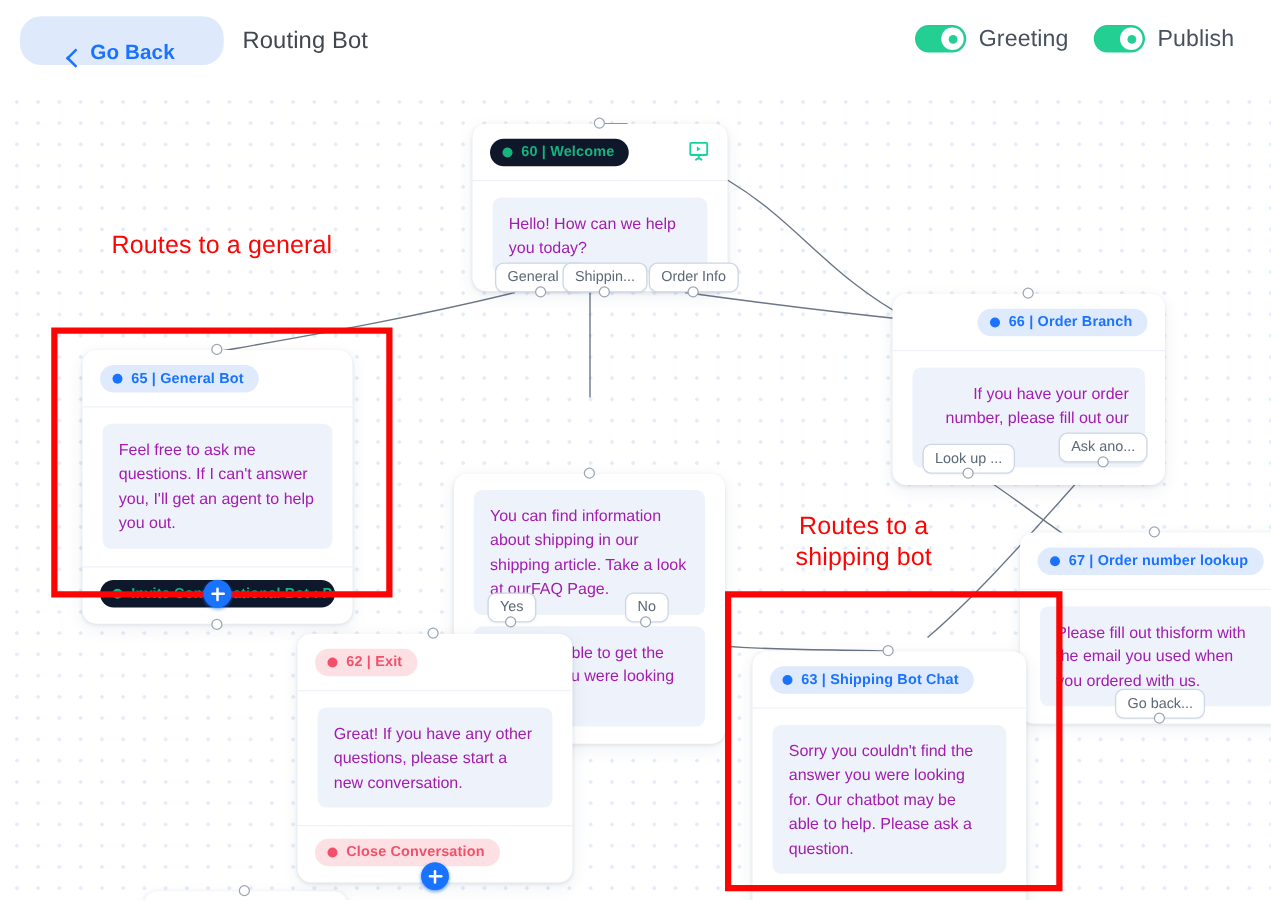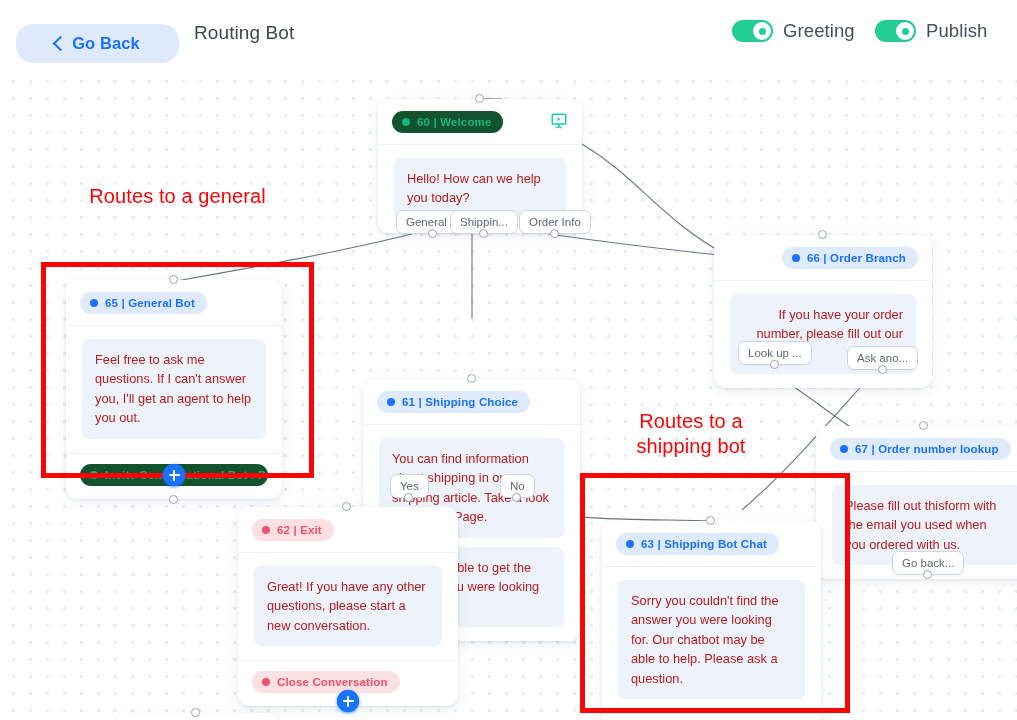--- a/index.html
+++ b/index.html
@@ -10,23 +10,23 @@
     background: #ffffff;
   }
   #app { position: relative; width: 1017px; height: 720px; overflow: hidden; background:#fff; }
 
   
   #topbar {
     position: absolute; left:0; top:0; width:1017px; height:69px;
     background:#ffffff; z-index: 60;
   }
   #go-back {
-    position:absolute; left:16px; top:24px; width:163px; height:39px;
+    position:absolute; left:16px; top:13px; width:163px; height:39px;
     background:#deeafc; border:none; border-radius:17px;
-    display:flex; align-items:center; justify-content:center; gap:6px;
+    display:flex; align-items:flex-end; justify-content:center; gap:6px;
     cursor:pointer;
   }
   #go-back .chev { display:block; width:11px; height:11px;
     border-left:2.6px solid #1a73ff; border-bottom:2.6px solid #1a73ff;
     transform: rotate(45deg); margin-top:0px; }
   #go-back .lbl { color:#1a73ff; font-size:16.5px; font-weight:600; letter-spacing:0.1px;}
   #page-title {
     position:absolute; left:194px; top:22px;
     font-size:19px; color:#41474f; font-weight:400; letter-spacing:0.1px;
   }
@@ -69,30 +69,30 @@
   .node-body { padding:13px 16px 14px 16px; }
   .node-foot { padding:10px 14px 13px 14px; border-top:1px solid #eef2f8; }
 
   .badge {
     display:inline-flex; align-items:center; gap:7px;
     border-radius:13px; padding:5px 12px 5px 10px;
     font-size:11.5px; font-weight:700; letter-spacing:0.15px;
     white-space:nowrap; max-width:100%; overflow:hidden;
   }
   .badge .dot { width:8px; height:8px; border-radius:50%; flex:none; }
-  .badge.green { background:#14532d; color:#16b47f; }
+  .badge.green { background:#0f172a; color:#16b47f; }
   .badge.green .dot { background:#16b47f; }
   .badge.blue  { background:#dfeafd; color:#1a73ff; }
   .badge.blue .dot  { background:#1a73ff; }
   .badge.red   { background:#fde0e4; color:#f2506a; }
   .badge.red .dot   { background:#f2506a; }
 
   .bubble {
     background:#eef3fb; border-radius:7px; padding:11px 13px;
-    color:#b91c1c; font-size:12.8px; line-height:1.52;
+    color:#a21caf; font-size:12.8px; line-height:1.52;
     margin-bottom:9px;
   }
   .bubble:last-child { margin-bottom:0; }
 
   .node-icon { position:absolute; right:14px; top:13px; width:18px; height:18px; }
 
   
   .handle {
     position:absolute; width:9px; height:9px; border-radius:50%;
     background:#ffffff; border:1.4px solid #9aa5b4; z-index:14;
@@ -249,26 +249,20 @@
           <span class="dot"></span>
           <span>Invite Conversational Bot : Primary G...</span>
         </span>
       </div>
       <span class="handle bot" style="left:103px;"></span>
     </div>
     <div class="plus-btn" style="left:163px; top:395px;"></div>
 
     <div class="node" id="n-shipchoice" style="left:363px; top:310px; width:217px;">
       <span class="handle top" style="left:104px;"></span>
-      <div class="node-head">
-        <span class="badge blue">
-          <span class="dot"></span>
-          <span>61 | Shipping Choice</span>
-        </span>
-      </div>
       <div class="node-body">
         <div class="bubble">You can find information about shipping in our shipping article. Take a look at ourFAQ Page.</div>
         <div class="bubble">Were you able to get the answers you were looking for?</div>
       </div>
     </div>
 
     <div class="chip" style="left:390px; top:405px;">
       <span>Yes</span>
       <span class="handle bot"></span>
     </div>
@@ -283,21 +277,21 @@
         <span class="badge blue">
           <span class="dot"></span>
           <span>66 | Order Branch</span>
         </span>
       </div>
       <div class="node-body">
         <div class="bubble">If you have your order number, please fill out our form.</div>
       </div>
     </div>
 
-    <div class="chip" style="left:738px; top:272px;">
+    <div class="chip" style="left:738px; top:286px;">
       <span>Look up ...</span>
       <span class="handle bot"></span>
     </div>
     <div class="chip" style="left:847px; top:277px;">
       <span>Ask ano...</span>
       <span class="handle bot"></span>
     </div>
 
     <div class="node" id="n-orderlookup" style="left:816px; top:357px; width:221px;">
       <span class="handle top" style="left:103px;"></span>

